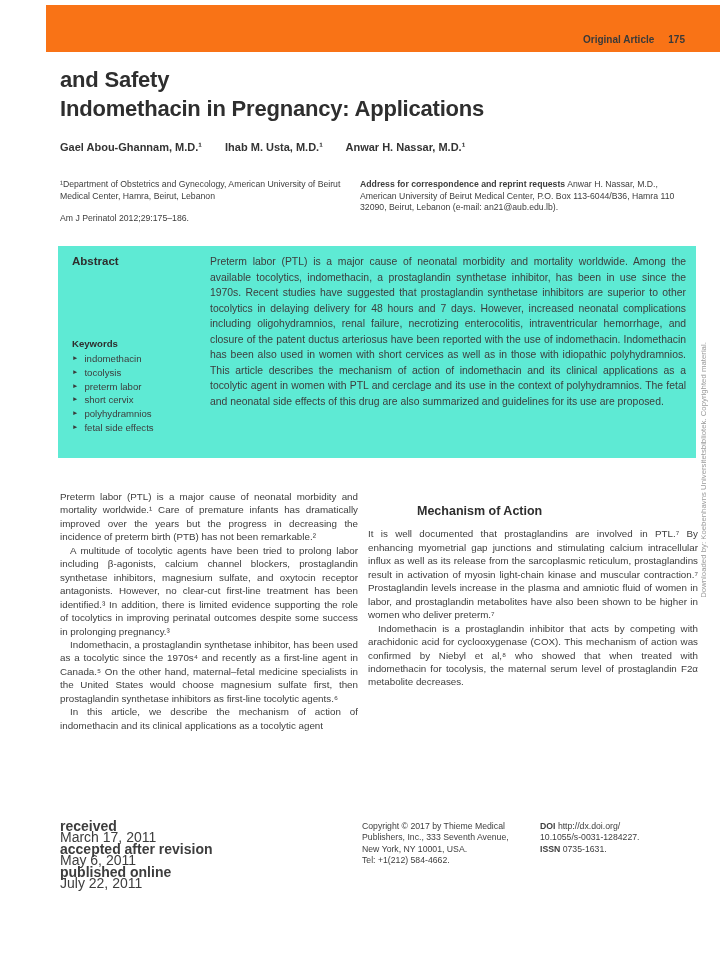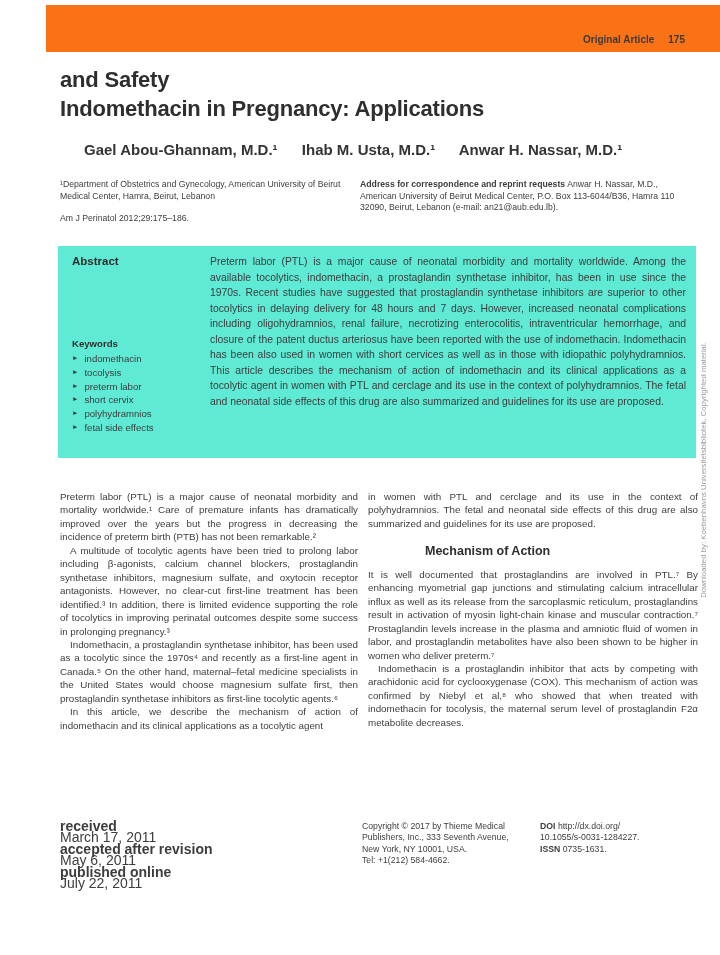--- a/index.html
+++ b/index.html
@@ -25,21 +25,21 @@
   .band-text .pageno { margin-left:14px; }
 
   
   .title {
     position:absolute; left:60px; top:65px;
     font-size:22px; line-height:29px; font-weight:bold;
     color:#2e2e2e; letter-spacing:-0.2px;
   }
   .authors {
     position:absolute; left:60px; top:141px;
-    font-size:15px; font-weight:bold; color:#343434;margin-left:24px;
+    font-size:11px; font-weight:bold; color:#343434;
   }
   .authors span { margin-right:20px; }
 
   
   .affiliation {
     position:absolute; left:60px; top:179px; width:292px;
     font-size:8.7px; line-height:11.6px;
   }
   .affiliation .citation { margin-top:11px; }
   .correspondence {
@@ -79,21 +79,21 @@
     position:absolute; left:60px; top:490px; width:638px;
     display:flex; gap:10px;
   }
   .col { font-size:9.8px; line-height:13.45px; text-align:justify; }
   .col-left  { width:298px; }
   .col-right { width:330px; }
   .col p { margin:0; }
   .col p.indent { text-indent:10px; }
   .section-heading {
     font-size:12.5px; font-weight:bold; color:#2e2e2e;
-    margin:15px 0 9px 12px; text-align:left;padding-left:45px;
+    margin:15px 0 9px 4px; text-align:left;padding-left:45px;
   }
 
   
   .history {
     position:absolute; left:60px; top:821px; width:220px;
     font-size:14px; line-height:11.4px;
   }
   .history .lbl { font-weight:bold; }
   .copyright {
     position:absolute; left:362px; top:821px; width:176px;
@@ -176,21 +176,20 @@
 </div>
 
 <div class="columns">
   <div class="col col-left">
     <p>Preterm labor (PTL) is a major cause of neonatal morbidity and mortality worldwide.¹ Care of premature infants has dramatically improved over the years but the progress in decreasing the incidence of preterm birth (PTB) has not been remarkable.²</p>
     <p class="indent">A multitude of tocolytic agents have been tried to prolong labor including β-agonists, calcium channel blockers, prostaglandin synthetase inhibitors, magnesium sulfate, and oxytocin receptor antagonists. However, no clear-cut first-line treatment has been identified.³ In addition, there is limited evidence supporting the role of tocolytics in improving perinatal outcomes despite some success in prolonging pregnancy.³</p>
     <p class="indent">Indomethacin, a prostaglandin synthetase inhibitor, has been used as a tocolytic since the 1970s⁴ and recently as a first-line agent in Canada.⁵ On the other hand, maternal–fetal medicine specialists in the United States would choose magnesium sulfate first, then prostaglandin synthetase inhibitors as first-line tocolytic agents.⁶</p>
     <p class="indent">In this article, we describe the mechanism of action of indomethacin and its clinical applications as a tocolytic agent</p>
   </div>
   <div class="col col-right">
-    <p>in women with PTL and cerclage and its use in the context of polyhydramnios. The fetal and neonatal side effects of this drug are also summarized and guidelines for its use are proposed.</p>
     <div class="section-heading">Mechanism of Action</div>
     <p>It is well documented that prostaglandins are involved in PTL.⁷ By enhancing myometrial gap junctions and stimulating calcium intracellular influx as well as its release from the sarcoplasmic reticulum, prostaglandins result in activation of myosin light-chain kinase and muscular contraction.⁷ Prostaglandin levels increase in the plasma and amniotic fluid of women in labor, and prostaglandin metabolites have also been shown to be higher in women who deliver preterm.⁷</p>
     <p class="indent">Indomethacin is a prostaglandin inhibitor that acts by competing with arachidonic acid for cyclooxygenase (COX). This mechanism of action was confirmed by Niebyl et al,⁸ who showed that when treated with indomethacin for tocolysis, the maternal serum level of prostaglandin F2α metabolite decreases.</p>
   </div>
 </div>
 
 <div class="history">
   <div class="lbl">received</div>
   <div>March 17, 2011</div>
   <div class="lbl">accepted after revision</div>

